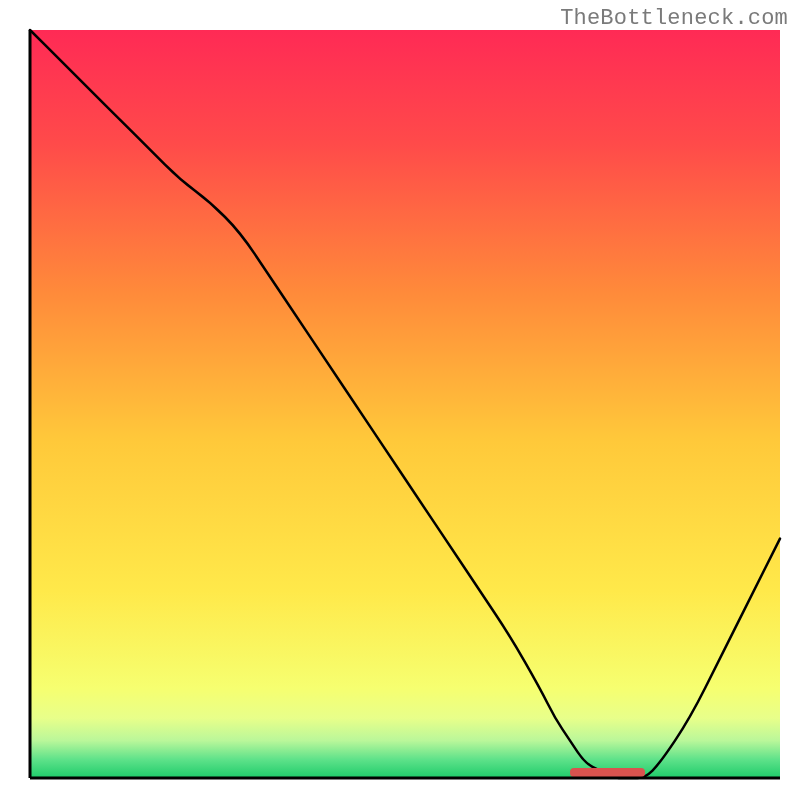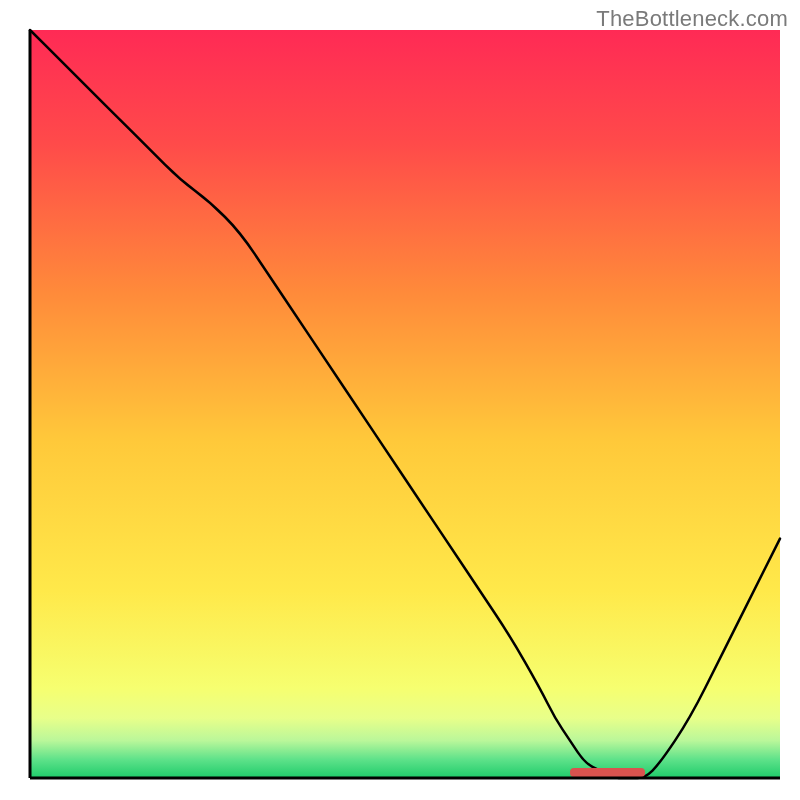--- a/index.html
+++ b/index.html
@@ -2,21 +2,21 @@
 <html><head>
 <meta charset="utf-8">
 <style>
   * { margin: 0; padding: 0; box-sizing: border-box; }
   html, body { width: 800px; height: 800px; overflow: hidden; background: #fff; }
   .wrap { position: relative; width: 800px; height: 800px; }
   .watermark {
     position: absolute;
     top: 6px;
     right: 12px;
-    font-family: Liberation Sans, sans-serif;
+    font-family: Liberation Mono, monospace;
     font-size: 22px;
     color: #7a7a7a;
     font-weight: 500;
     letter-spacing: 0.2px;
     z-index: 10;
   }
   svg { display: block; }
 </style>
 </head>
 <body>

